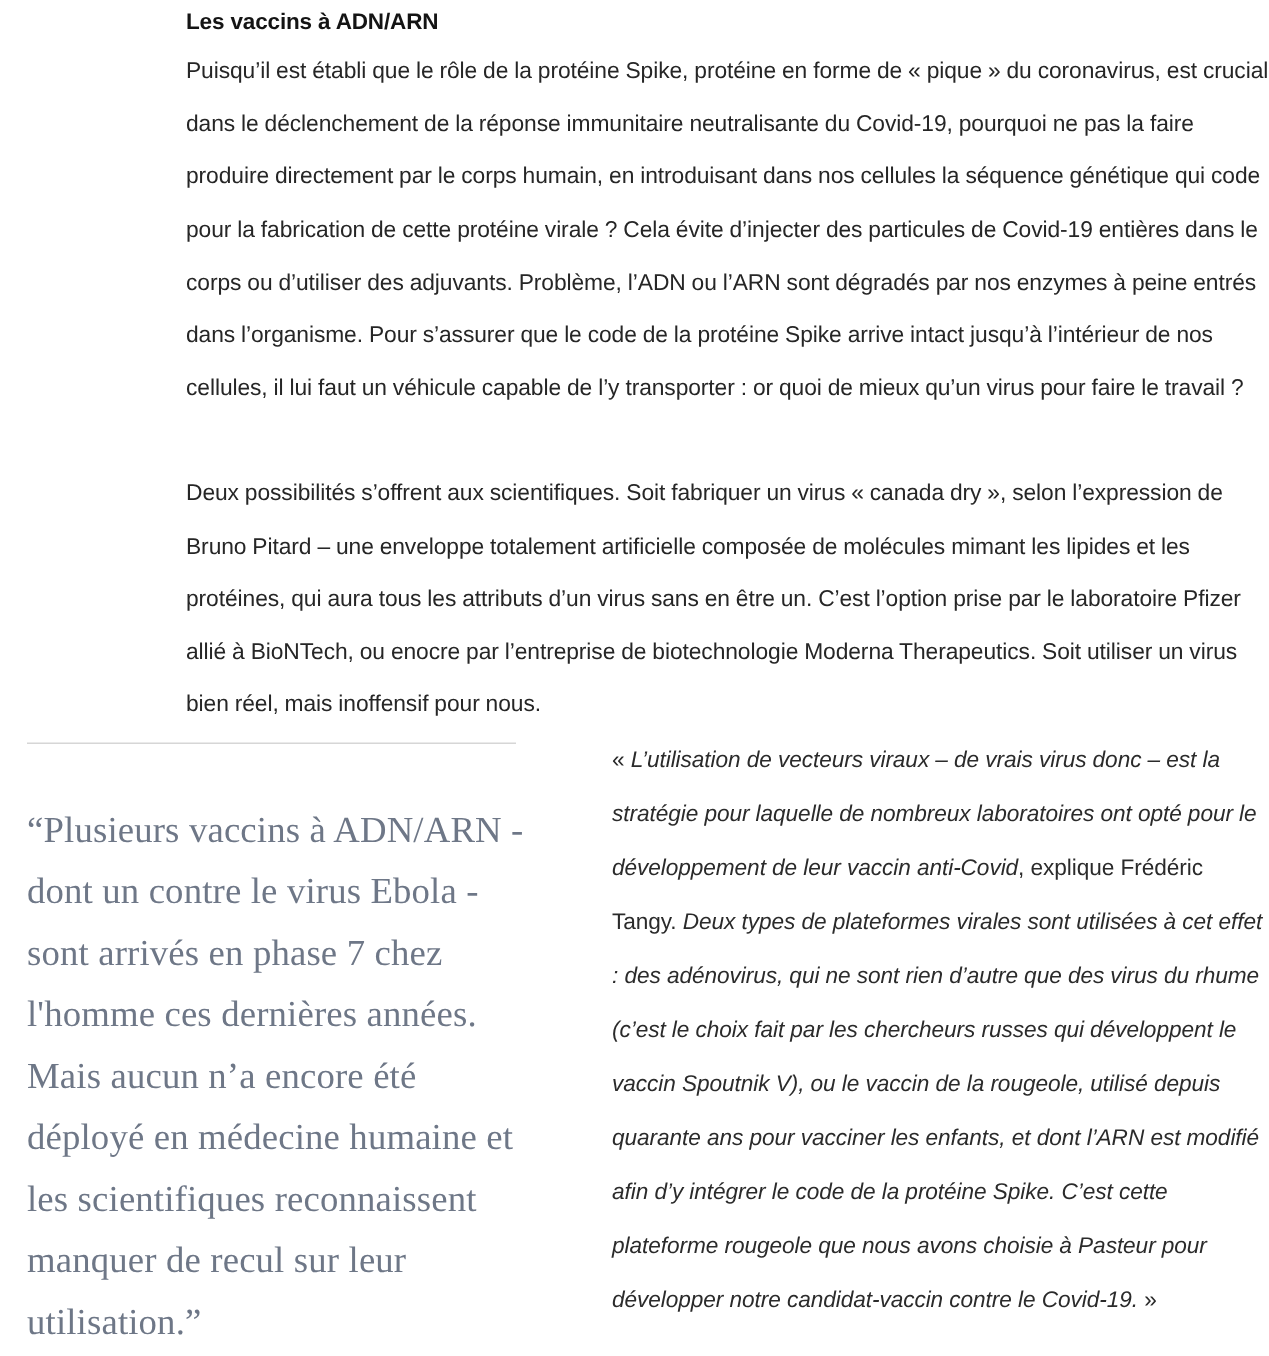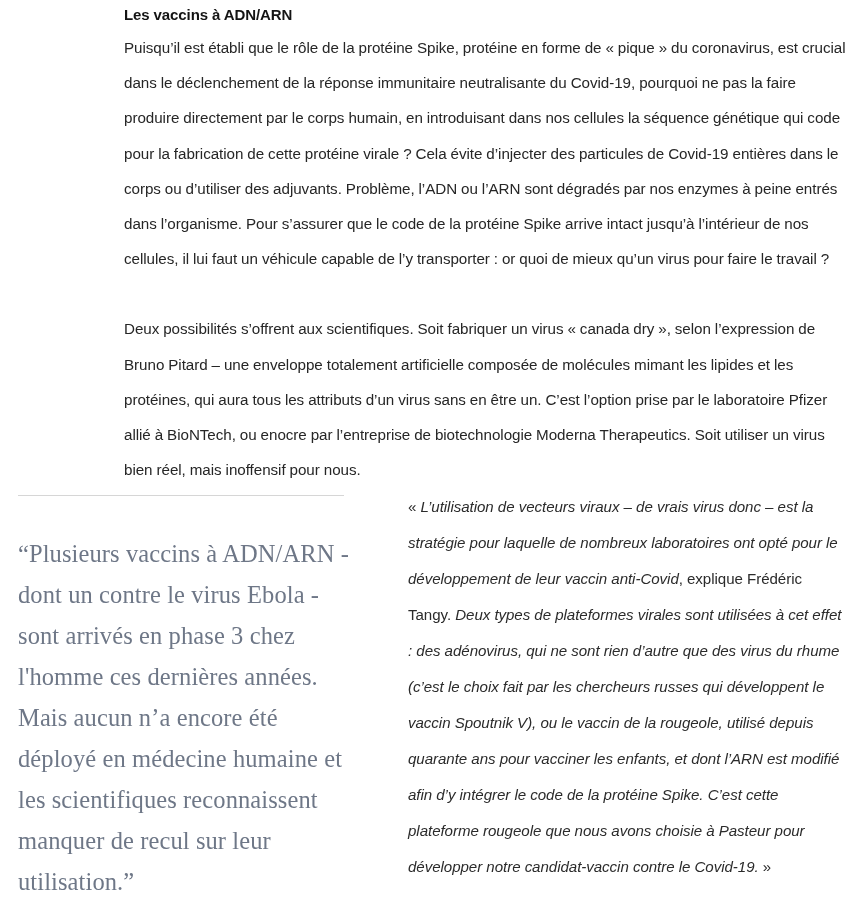--- a/index.html
+++ b/index.html
@@ -137,21 +137,21 @@
 
     <div class="para-gap"></div>
 
     <p class="body-para">Deux possibilités s’offrent aux scientifiques. Soit fabriquer un virus « canada dry », selon l’expression de Bruno Pitard – une enveloppe totalement artificielle composée de molécules mimant les lipides et les protéines, qui aura tous les attributs d’un virus sans en être un. C’est l’option prise par le laboratoire Pfizer allié à BioNTech, ou enocre par l’entreprise de biotechnologie Moderna Therapeutics. Soit utiliser un virus bien réel, mais inoffensif pour nous.</p>
   </div>
 
   <div class="lower">
 
     <div class="pullquote-wrap">
       <hr class="pullquote-rule">
-      <blockquote class="pullquote-text">“Plusieurs vaccins à ADN/ARN - dont un contre le virus Ebola - sont arrivés en phase 3 chez l'homme ces dernières années. Mais aucun n’a encore été déployé en médecine humaine et les scientifiques reconnaissent manquer de recul sur leur utilisation.”</blockquote>
+      <blockquote class="pullquote-text">“Plusieurs vaccins à ADN/ARN - dont un contre le virus Ebola - sont arrivés en phase 7 chez l'homme ces dernières années. Mais aucun n’a encore été déployé en médecine humaine et les scientifiques reconnaissent manquer de recul sur leur utilisation.”</blockquote>
     </div>
 
     <div class="quote-column">
       <p class="quote-text"><span class="upright">« </span><i>L’utilisation de vecteurs viraux – de vrais virus donc – est la stratégie pour laquelle de nombreux laboratoires ont opté pour le développement de leur vaccin anti-Covid</i><span class="upright">, explique Frédéric Tangy. </span><i>Deux types de plateformes virales sont utilisées à cet effet : des adénovirus, qui ne sont rien d’autre que des virus du rhume (c’est le choix fait par les chercheurs russes qui développent le vaccin Spoutnik V), ou le vaccin de la rougeole, utilisé depuis quarante ans pour vacciner les enfants, et dont l’ARN est modifié afin d’y intégrer le code de la protéine Spike. C’est cette plateforme rougeole que nous avons choisie à Pasteur pour développer notre candidat-vaccin contre le Covid-19.</i><span class="upright"> »</span></p>
     </div>
 
   </div>
 
 </div>
 

